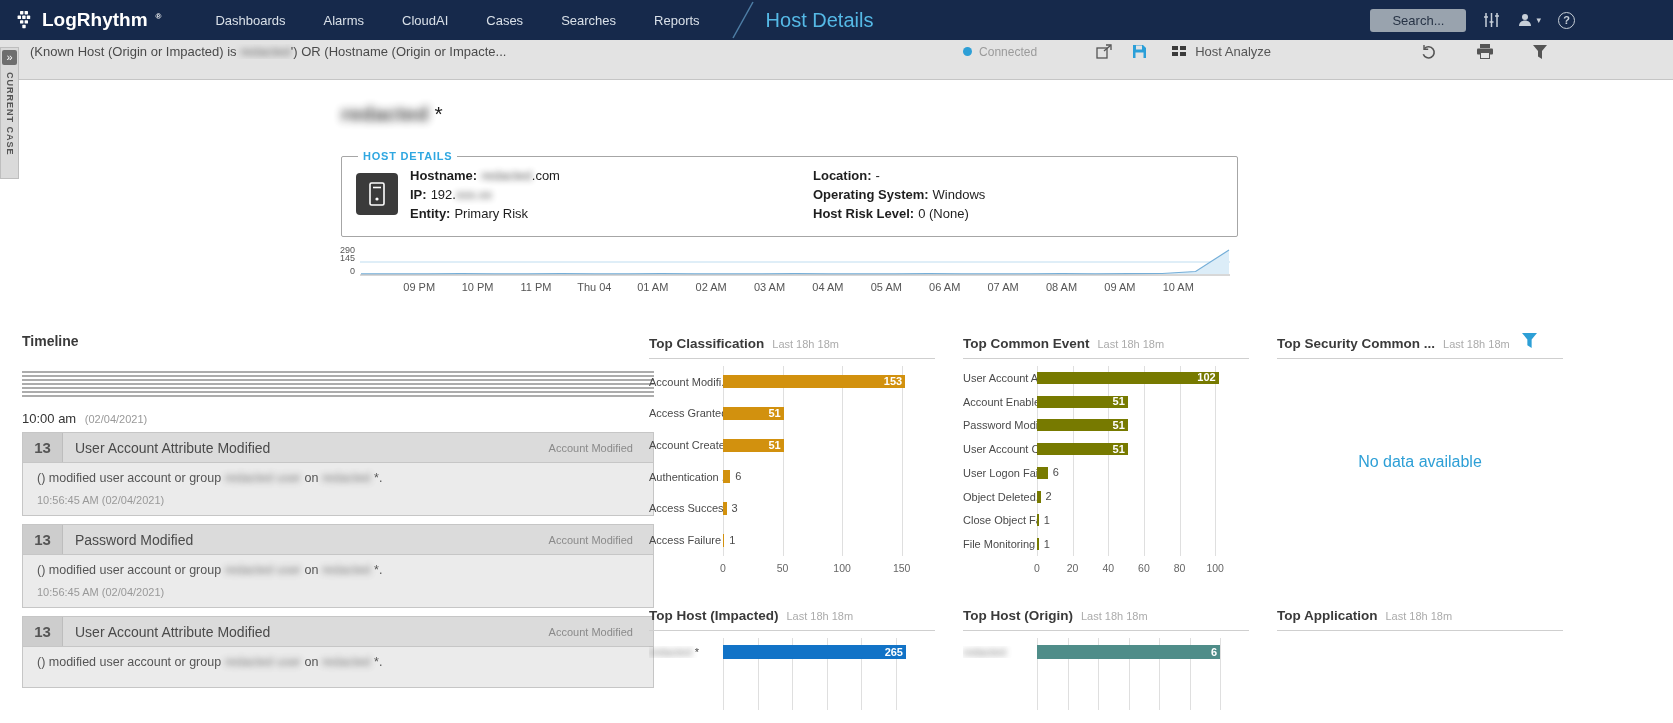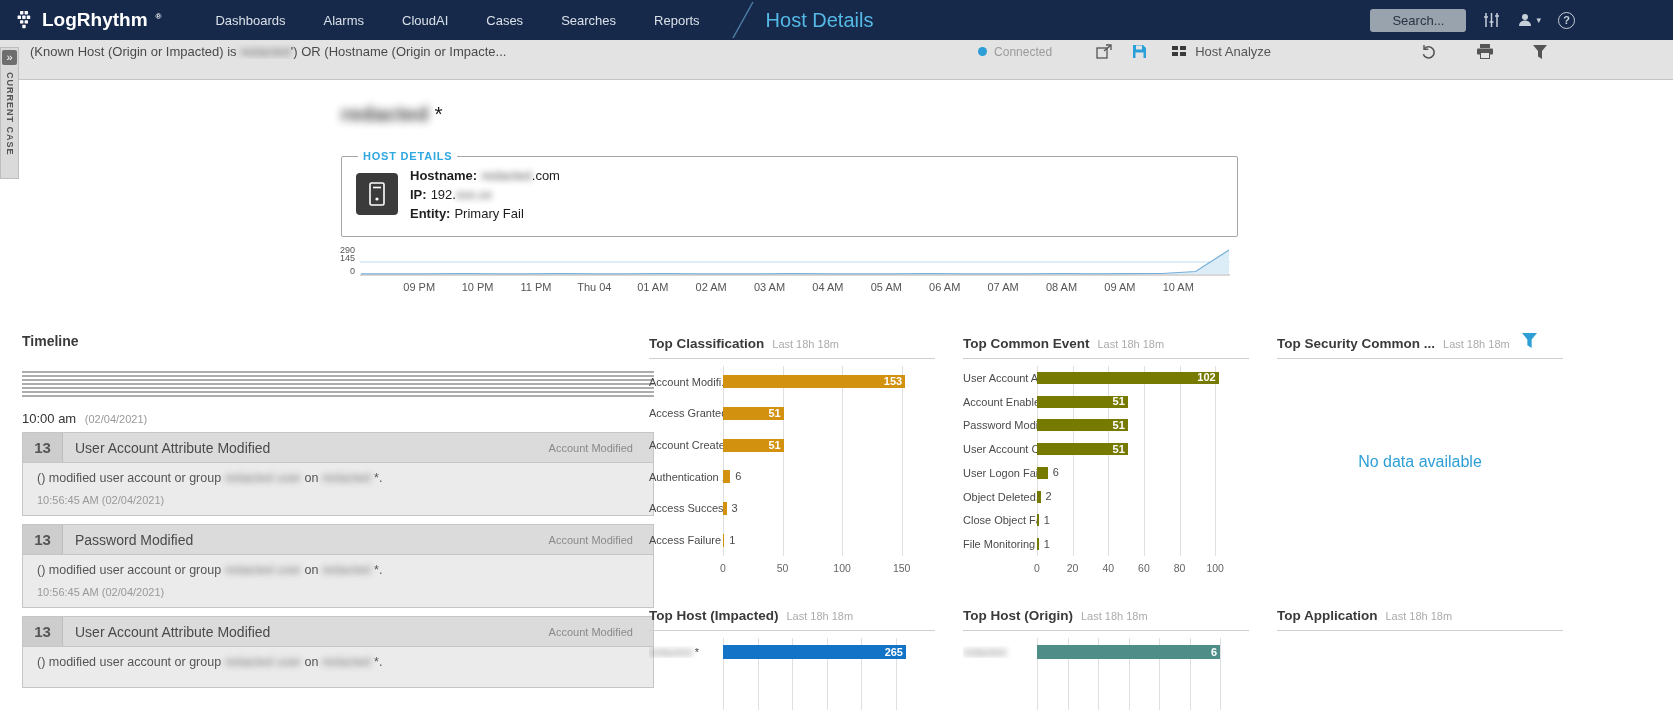--- a/index.html
+++ b/index.html
@@ -18,21 +18,21 @@
   .nav-right{margin-left:auto;display:flex;align-items:center;gap:17px;margin-right:84px}
   .search-btn{background:#99A3AE;color:#273345;font-size:13px;padding:4px 12px;border:none;border-radius:3px;min-width:96px;text-align:center;cursor:pointer;font-family:inherit}
   .nav-icon{display:flex;align-items:center;cursor:pointer}
   .caret{font-size:9px;color:#C7CFD8;margin-left:3px}
   .help-icon{width:17px;height:17px;border:1.5px solid #C7CFD8;border-radius:50%;color:#C7CFD8;font-size:11px;font-weight:bold;display:flex;align-items:center;justify-content:center;cursor:pointer}
 
   
   .toolbar{position:absolute;top:40px;left:0;right:0;height:40px;background:#E3E3E3;border-bottom:1px solid #C5C5C5;display:flex;align-items:center;padding:0 16px 16px 30px;font-size:13px;color:#4A4A4A;z-index:5}
   .filter-q{flex:1;white-space:nowrap;overflow:hidden;cursor:text}
   .blur{filter:blur(3px);opacity:.75}
-  .connected{display:flex;align-items:center;gap:7px;color:#9B9B9B;font-size:12px;margin-right:34px}
+  .connected{display:flex;align-items:center;gap:7px;color:#9B9B9B;font-size:12px;margin-right:49px}
   .dot{width:9px;height:9px;border-radius:50%;background:#2D9FD6}
   .tb-icon{margin:0 10px;cursor:pointer;display:flex;align-items:center}
   .host-analyze{display:flex;align-items:flex-start;gap:8px;color:#555;font-size:13px;margin-left:14px;cursor:pointer;white-space:nowrap}
   .tb-right{display:flex;align-items:center;gap:20px;margin-left:140px;margin-right:100px}
 
   
   .side-tab{position:absolute;left:0;top:47px;width:19px;height:132px;background:#DADADA;border:1px solid #BEBEBE;z-index:10;display:flex;flex-direction:column;align-items:center;padding-top:2px}
   .side-tab .chev{width:15px;height:15px;background:#6E6E6E;color:#fff;font-size:11px;line-height:14px;text-align:center;border-radius:2px;cursor:pointer}
   .side-tab .vlabel{writing-mode:vertical-rl;font-size:9px;font-weight:bold;color:#555;letter-spacing:1px;margin-top:7px;cursor:pointer}
 
@@ -235,21 +235,26 @@
         <div class="host-icon">
           <svg width="20" height="26" viewBox="0 0 20 26" fill="none" stroke="#fff" stroke-width="1.6">
               <rect x="3" y="2" width="14" height="22" rx="1.5"></rect>
               <line x1="6" y1="6.5" x2="14" y2="6.5"></line>
               <circle cx="10" cy="18" r="1.6" fill="#fff" stroke="none"></circle>
             </svg>
         </div>
         <div class="hd-col hd-col1">
           <div><b>Hostname:</b><span class="blur">redacted</span><span>.com</span></div>
           <div><b>IP:</b><span>192.</span><span class="blur">xxx.xx</span></div>
-          <div><b>Entity:</b><span>Primary Fail</span></div>
+          <div><b>Entity:</b><span>Primary Risk</span></div>
+        </div>
+        <div class="hd-col">
+          <div><b>Location:</b><span>-</span></div>
+          <div><b>Operating System:</b><span>Windows</span></div>
+          <div><b>Host Risk Level:</b><span>0 (None)</span></div>
         </div>
       </div>
     </fieldset>
 
     <div class="spark">
       <div class="spark-ylabels">
           <span>290</span>
           <span>145</span>
           <span>0</span>
         </div>

